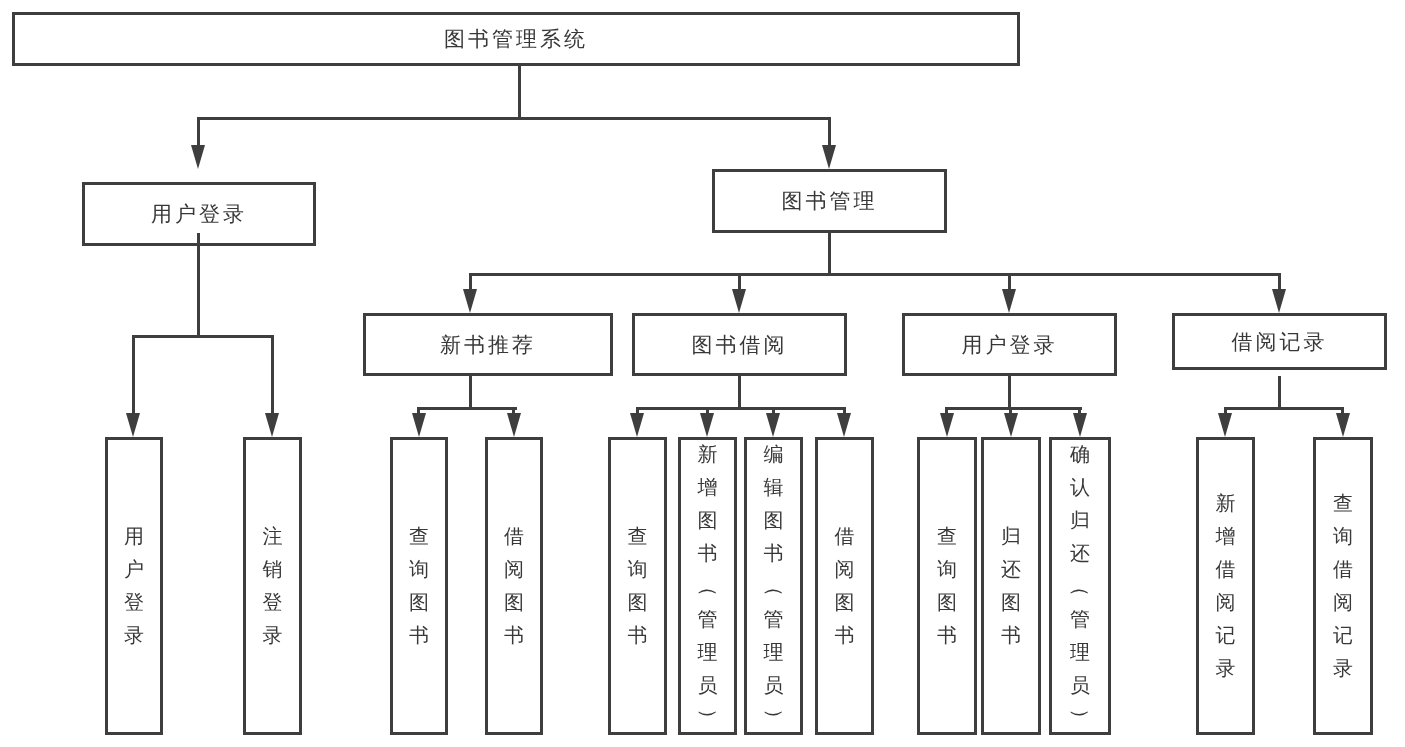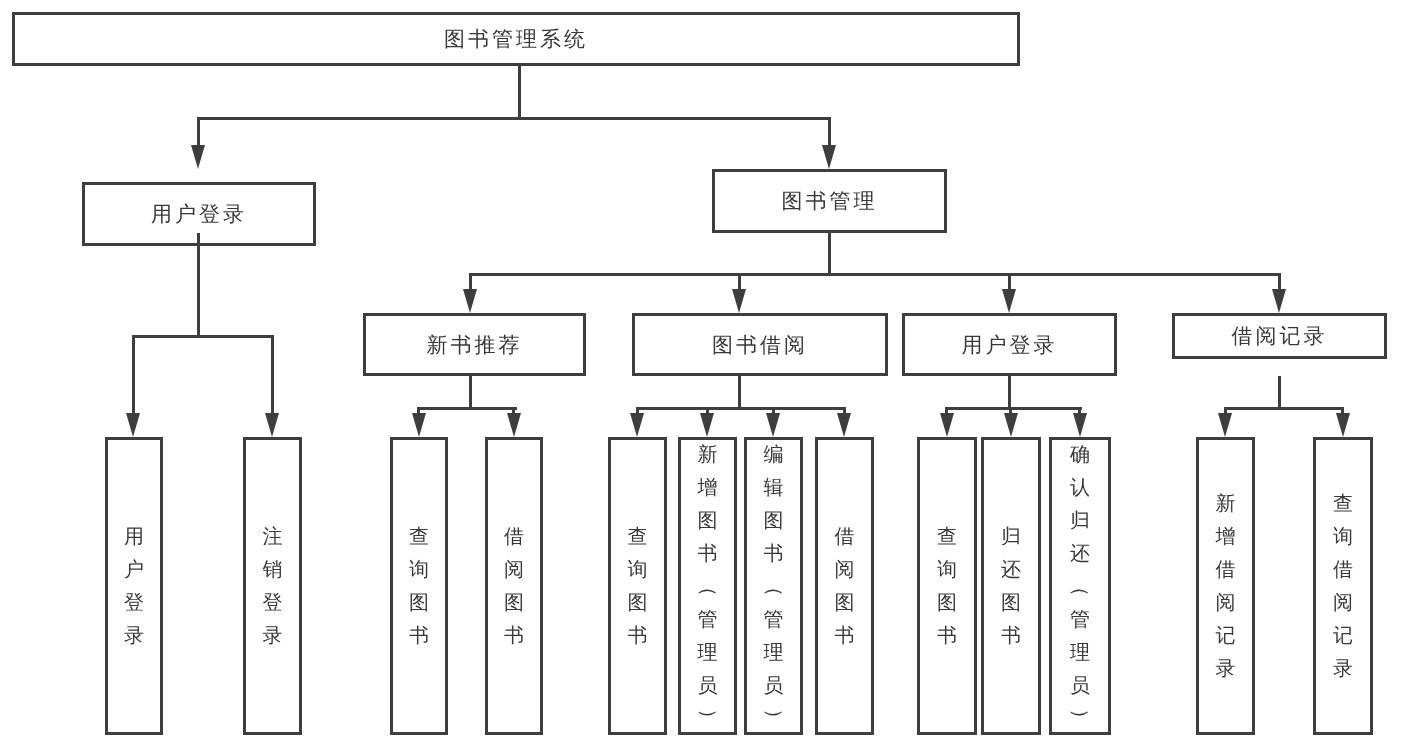--- a/index.html
+++ b/index.html
@@ -53,24 +53,24 @@
 </head>
 <body>
 
 <div id="canvas">
 
   <div class="node" style="left:12px;top:12px;width:1008px;height:54px">图书管理系统</div>
 
   <div class="node" style="left:82px;top:182px;width:234px;height:64px">用户登录</div>
   <div class="node" style="left:712px;top:169px;width:235px;height:64px">图书管理</div>
 
-  <div class="node" style="left:363px;top:313px;width:223px;height:63px">新书推荐</div>
-  <div class="node" style="left:632px;top:313px;width:256px;height:63px">图书借阅</div>
+  <div class="node" style="left:363px;top:313px;width:250px;height:63px">新书推荐</div>
+  <div class="node" style="left:632px;top:313px;width:215px;height:63px">图书借阅</div>
   <div class="node" style="left:902px;top:313px;width:215px;height:63px">用户登录</div>
-  <div class="node" style="left:1172px;top:313px;width:215px;height:46px">借阅记录</div>
+  <div class="node" style="left:1172px;top:313px;width:215px;height:57px">借阅记录</div>
 
   <div class="node leaf" style="left:105px;width:58px">
     <div class="vtext">
         <span>用</span>
         <span>户</span>
         <span>登</span>
         <span>录</span>
       </div>
     </div>
   <div class="node leaf" style="left:243px;width:59px">

